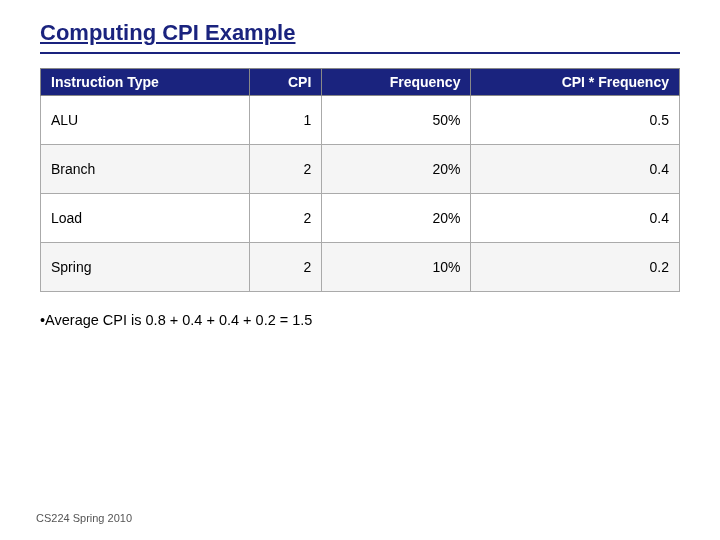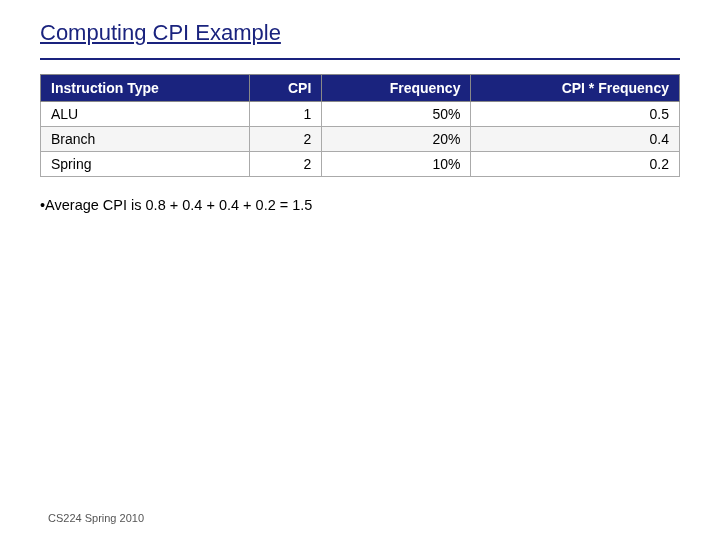--- a/index.html
+++ b/index.html
@@ -20,23 +20,23 @@
 
     .page {
       width: 720px;
       height: 540px;
       padding: 20px 40px 20px 40px;
       position: relative;
     }
 
     .title {
       font-size: 22px;
-      font-weight: normal;
+      font-weight: bold;
       color: #1a237e;
-      margin-bottom: 12px;
+      margin-bottom: 6px;
       text-decoration: underline;
     }
 
     .divider {
       border: none;
       border-top: 2px solid #1a237e;
       margin-bottom: 14px;
     }
 
     table {
@@ -64,21 +64,21 @@
 
     tbody tr {
       background-color: #ffffff;
     }
 
     tbody tr:nth-child(even) {
       background-color: #f5f5f5;
     }
 
     tbody td {
-      padding: 4px 10px;
+      padding: 16px 10px;
       border: 1px solid #aaaaaa;
       text-align: left;
     }
 
     tbody td:not(:first-child) {
       text-align: right;
     }
 
     .bullets {
       margin-top: 4px;
@@ -90,21 +90,21 @@
       font-size: 14.5px;
     }
 
     .bullet-item sub {
       font-size: 10px;
     }
 
     .footer {
       position: absolute;
       bottom: 16px;
-      left: 48px;
+      left: 36px;
       font-size: 11px;
       color: #555555;
     }
   </style>
 </head>
 <body>
 
 <div class="page">
 
   <div class="title">Computing CPI Example</div>
@@ -126,20 +126,26 @@
           <td>50%</td>
           <td>0.5</td>
         </tr>
         <tr>
           <td>Branch</td>
           <td>2</td>
           <td>20%</td>
           <td>0.4</td>
         </tr>
         <tr>
+          <td>Load</td>
+          <td>2</td>
+          <td>20%</td>
+          <td>0.4</td>
+        </tr>
+        <tr>
           <td>Spring</td>
           <td>2</td>
           <td>10%</td>
           <td>0.2</td>
         </tr>
       </tbody>
   </table>
 
   <div class="bullets">
     <div class="bullet-item">

